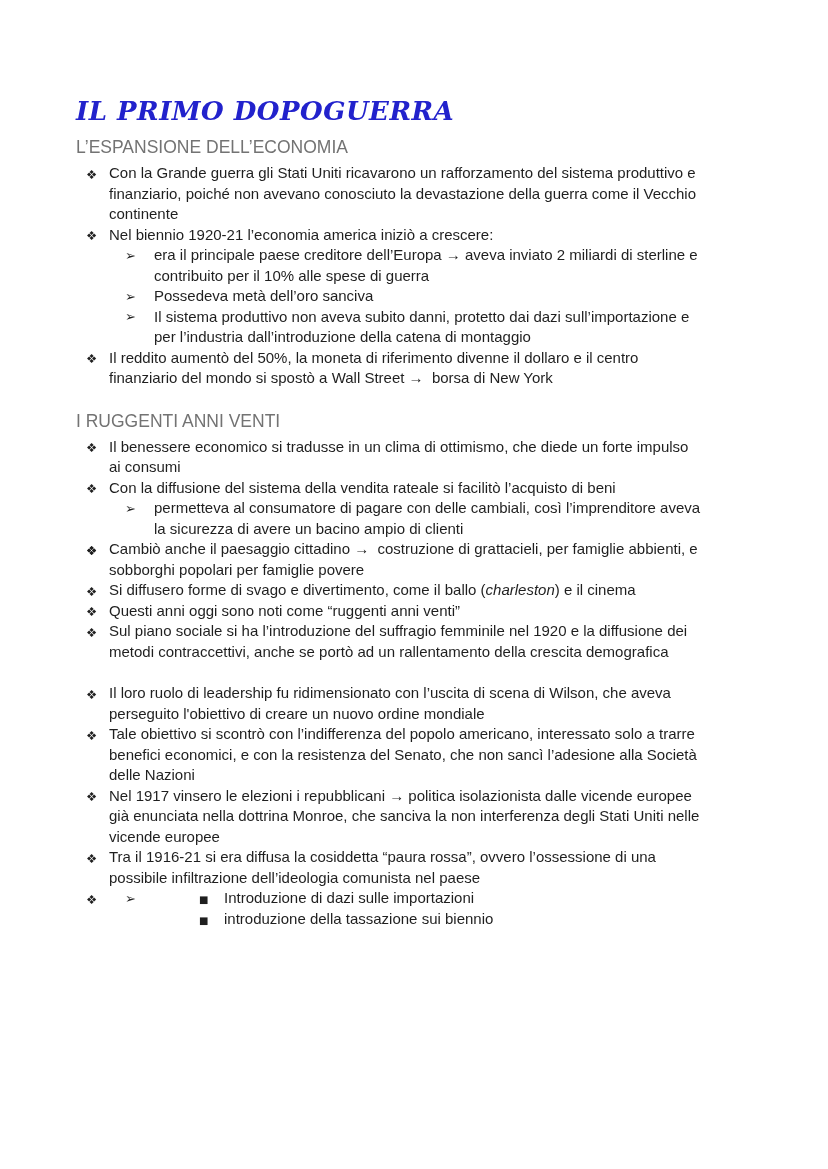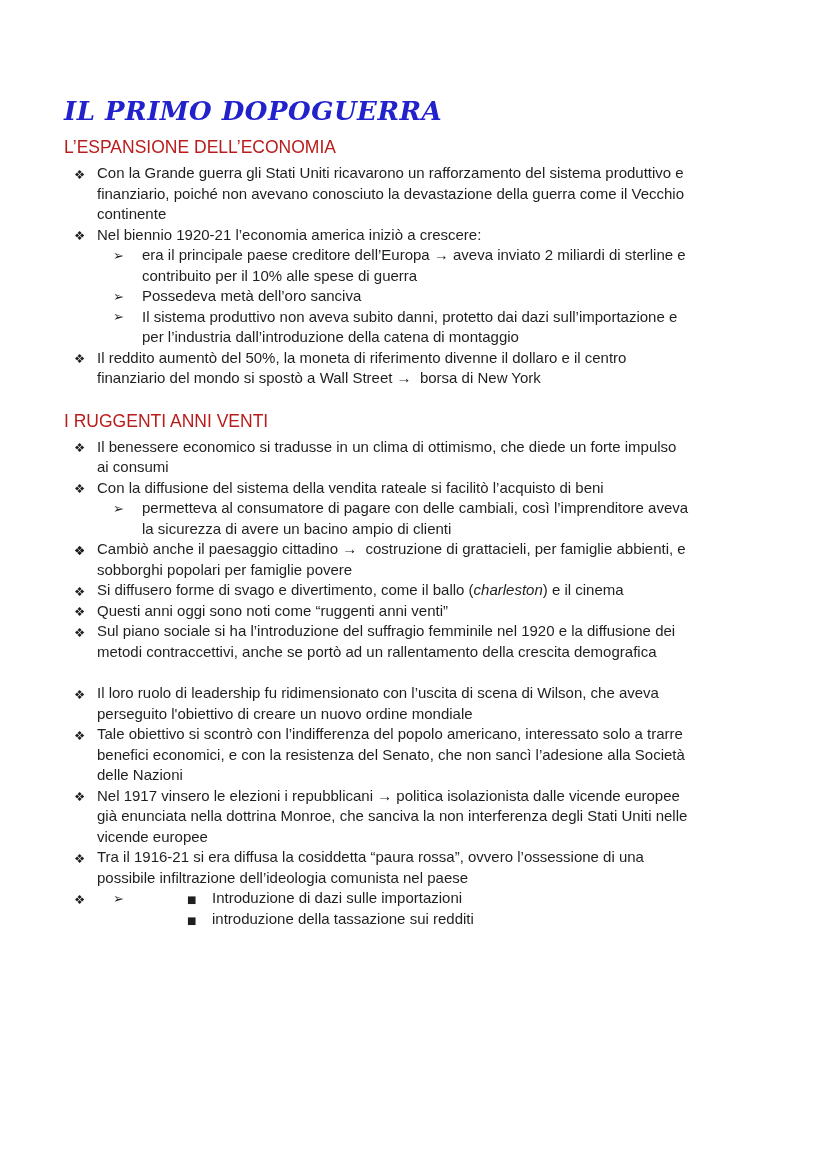--- a/index.html
+++ b/index.html
@@ -8,37 +8,38 @@
     height: 1169px;
     background: #ffffff;
     font-family: "Liberation Sans", sans-serif;
     color: #1f1f1f;
     overflow: hidden;
   }
   .page {
     box-sizing: content-box;
     padding: 97px 100px 0 64px;
     width: 628px;
+    margin-left: 12px;
   }
   .doc-title {
     font-family: "DejaVu Serif", serif;
     font-style: italic;
     font-weight: 700;
     font-size: 26px;
     line-height: 28px;
     letter-spacing: 0.5px;
     margin: 0 0 11px 0;
   }
   .document-section + .document-section { margin-top: 21px; }
   .section-heading {
     font-size: 17.5px;
     font-weight: 400;
     line-height: 22px;
     margin: 0 0 5px 0;
-    color: #b91c1c;
+    color: #737373;
   }
   ul.bullet-list { list-style: none; margin: 0; padding: 0; }
   ul.bullet-list li {
     position: relative;
     font-size: 15px;
     line-height: 20.5px;
   }
   li .txt { white-space: pre-wrap; }
   li.l1 { padding-left: 33px; }
   li.l2 { padding-left: 78px; }
@@ -85,17 +86,17 @@
       </section>
       <section class="document-section">
         <ul class="bullet-list">
           <li class="l1"><span class="bullet">❖</span><span class="txt"><span>Il loro ruolo di leadership fu ridimensionato con l’uscita di scena di Wilson, che aveva perseguito l'obiettivo di creare un nuovo ordine mondiale</span></span></li>
           <li class="l1"><span class="bullet">❖</span><span class="txt"><span>Tale obiettivo si scontrò con l’indifferenza del popolo americano, interessato solo a trarre benefici economici, e con la resistenza del Senato, che non sancì l’adesione alla Società delle Nazioni</span></span></li>
           <li class="l1"><span class="bullet">❖</span><span class="txt"><span>Nel 1917 vinsero le elezioni i repubblicani → politica isolazionista dalle vicende europee già enunciata nella dottrina Monroe, che sanciva la non interferenza degli Stati Uniti nelle vicende europee</span></span></li>
           <li class="l1"><span class="bullet">❖</span><span class="txt"><span>Tra il 1916-21 si era diffusa la cosiddetta “paura rossa”, ovvero l’ossessione di una possibile infiltrazione dell’ideologia comunista nel paese</span></span></li>
           <li class="l1"><span class="bullet">❖</span></li>
           <li class="l2"><span class="bullet">➢</span></li>
           <li class="l3"><span class="bullet">■</span><span class="txt"><span>Introduzione di dazi sulle importazioni</span></span></li>
-          <li class="l3"><span class="bullet">■</span><span class="txt"><span>introduzione della tassazione sui redditi</span></span></li>
+          <li class="l3"><span class="bullet">■</span><span class="txt"><span>introduzione della tassazione sui biennio</span></span></li>
         </ul>
       </section>
     </div>
 </div>
 
 </body></html>

